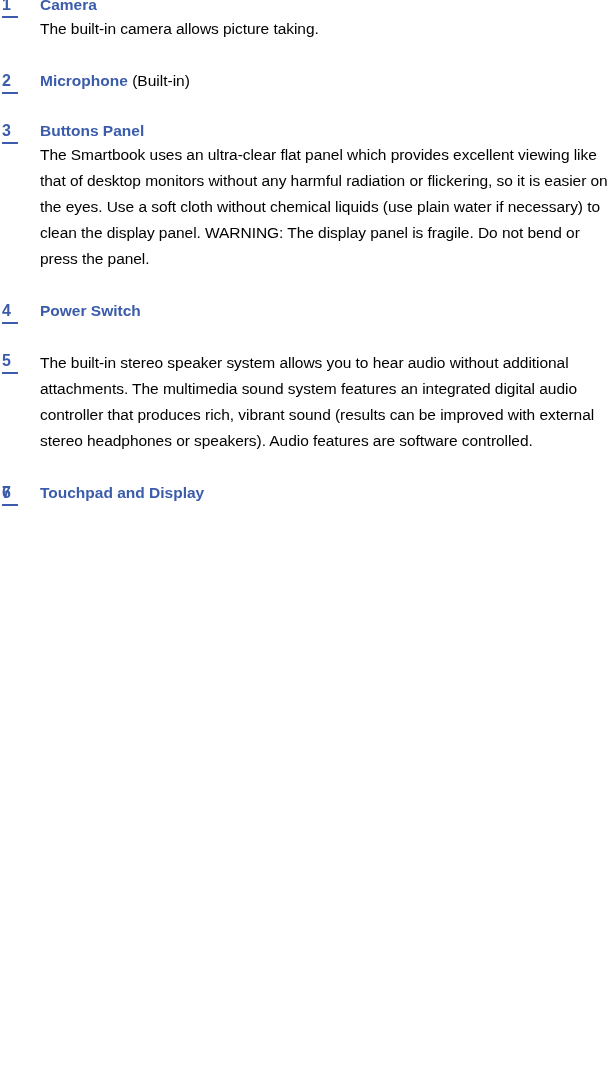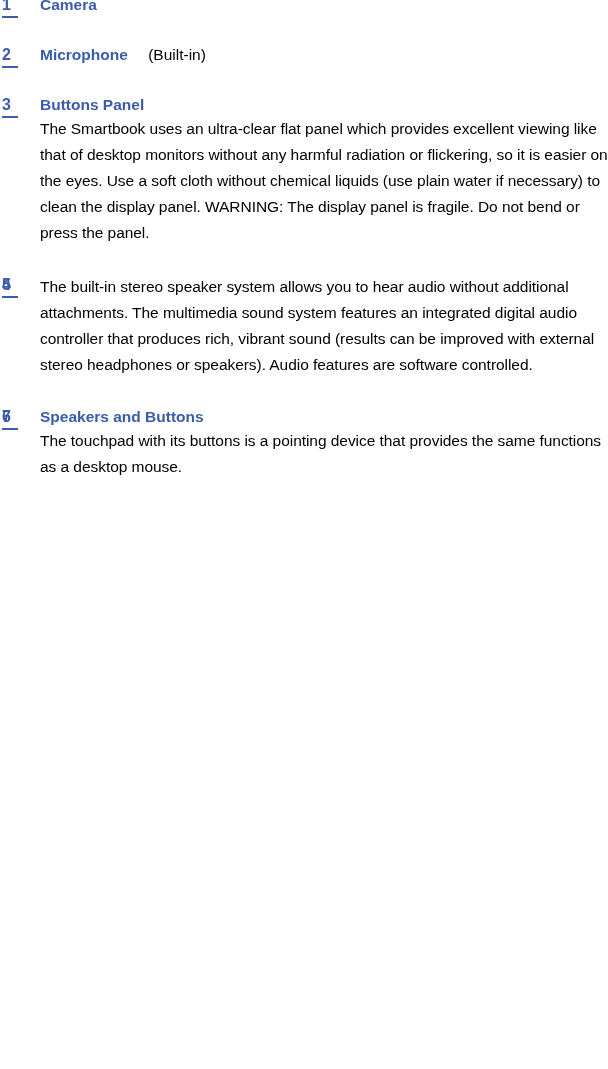--- a/index.html
+++ b/index.html
@@ -65,21 +65,20 @@
     color: #3a5cab;
     display: block;
   }
   .entry-heading .heading-title {
     font-weight: bold;
     color: #3a5cab;
   }
   .entry-heading .heading-suffix {
     font-weight: normal;
     color: #000000;
-    margin-left: 16px;
   }
   .entry-heading .heading-suffix:empty {
     display: none;
   }
   .entry-text {
     margin: 0;
     font-size: 15.5px;
     line-height: 26px;
     color: #000000;
     font-weight: normal;
@@ -88,20 +87,21 @@
 </style>
 </head>
 <body>
 
 <div class="page">
   <ol class="doc-list" id="doc-list">
   <li class="entry">
     <span class="entry-number">1</span>
     <div class="entry-body">
       <span class="entry-heading"><span class="heading-title">Camera</span></span>
+      <p class="entry-text">The built-in camera allows picture taking.</p>
     </div>
   </li>
 
   <li class="entry">
     <span class="entry-number">2</span>
     <div class="entry-body">
       <span class="entry-heading"><span class="heading-title">Microphone</span><span class="heading-suffix"> (Built-in)</span></span>
     </div>
   </li>
 
@@ -109,37 +109,37 @@
     <span class="entry-number">3</span>
     <div class="entry-body">
       <span class="entry-heading"><span class="heading-title">Buttons Panel</span></span>
       <p class="entry-text">The Smartbook uses an ultra-clear flat panel which provides excellent viewing like that of desktop monitors without any harmful radiation or flickering, so it is easier on the eyes. Use a soft cloth without chemical liquids (use plain water if necessary) to clean the display panel. WARNING: The display panel is fragile. Do not bend or press the panel.</p>
     </div>
   </li>
 
   <li class="entry">
     <span class="entry-number">4</span>
     <div class="entry-body">
+      <span class="entry-heading"><span class="heading-title">Power Switch</span></span>
     </div>
   </li>
 
   <li class="entry">
     <span class="entry-number">5</span>
     <div class="entry-body">
       <p class="entry-text">The built-in stereo speaker system allows you to hear audio without additional attachments. The multimedia sound system features an integrated digital audio controller that produces rich, vibrant sound (results can be improved with external stereo headphones or speakers). Audio features are software controlled.</p>
     </div>
   </li>
 
   <li class="entry">
     <span class="entry-number">6</span>
     <div class="entry-body">
     </div>
   </li>
 
   <li class="entry">
     <span class="entry-number">7</span>
     <div class="entry-body">
-      <span class="entry-heading"><span class="heading-title">Speakers and Buttons</span></span>
-      <p class="entry-text">The touchpad with its buttons is a pointing device that provides the same functions as a desktop mouse.</p>
+      <span class="entry-heading"><span class="heading-title">Touchpad and Display</span></span>
     </div>
   </li>
 </ol>
 </div>
 
 </body></html>

